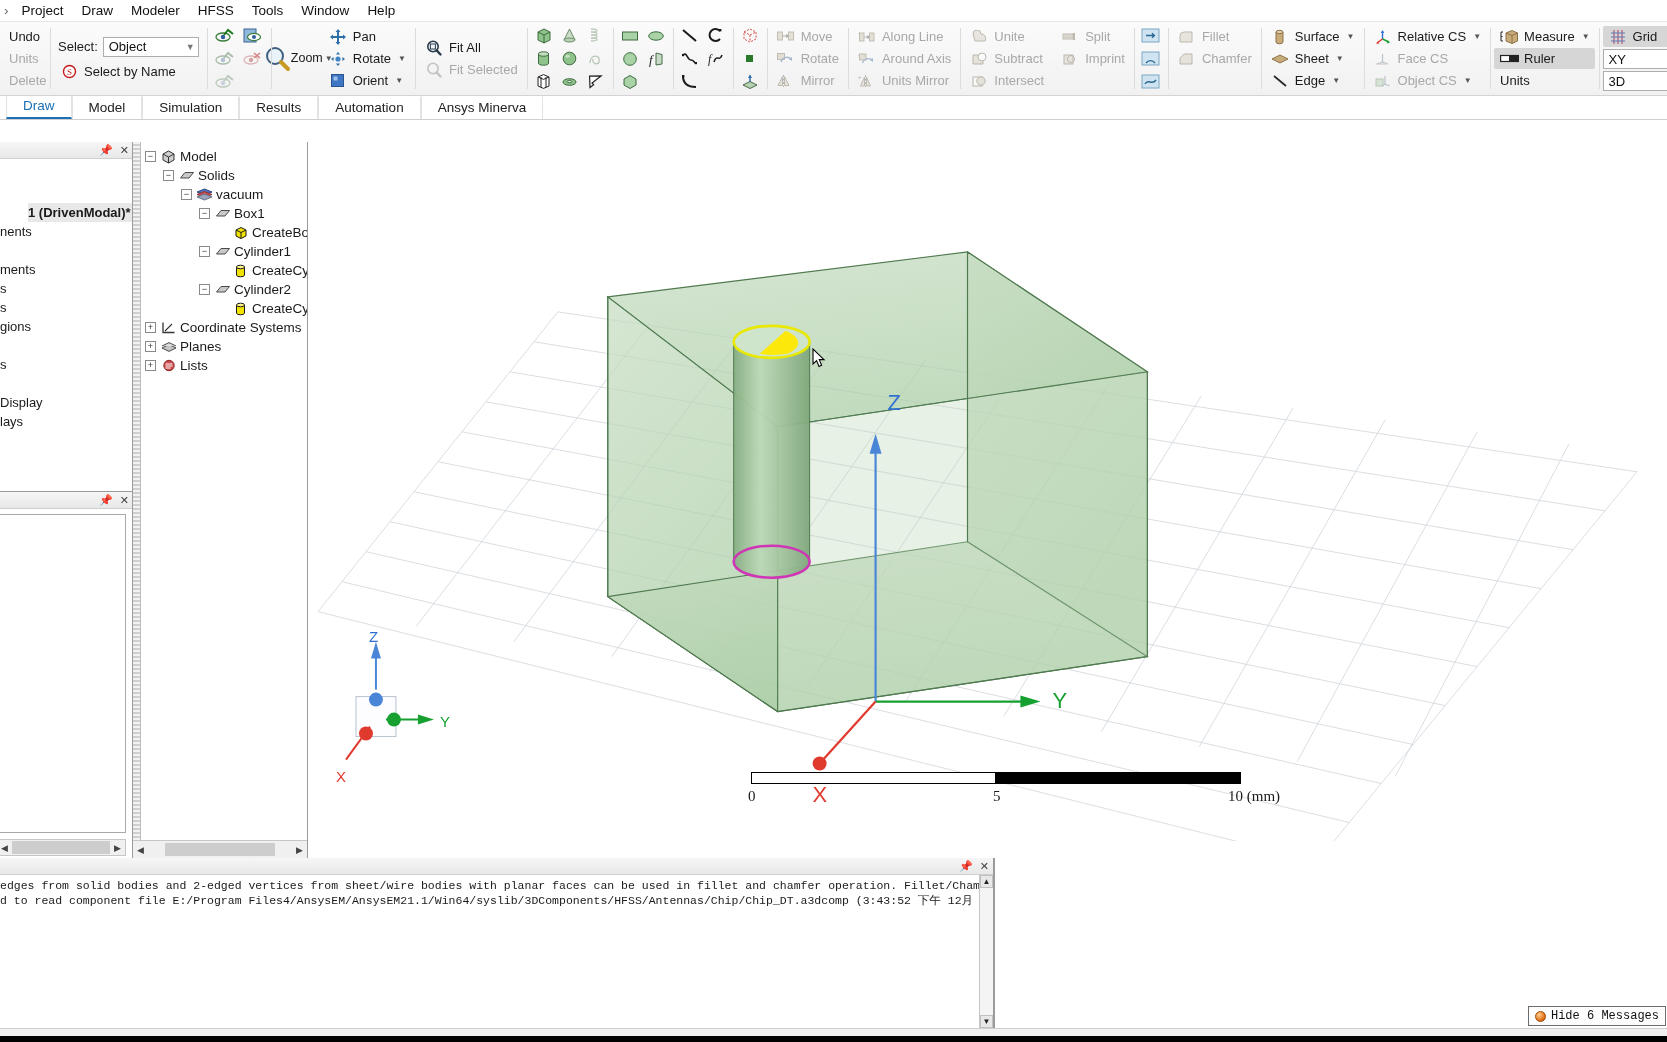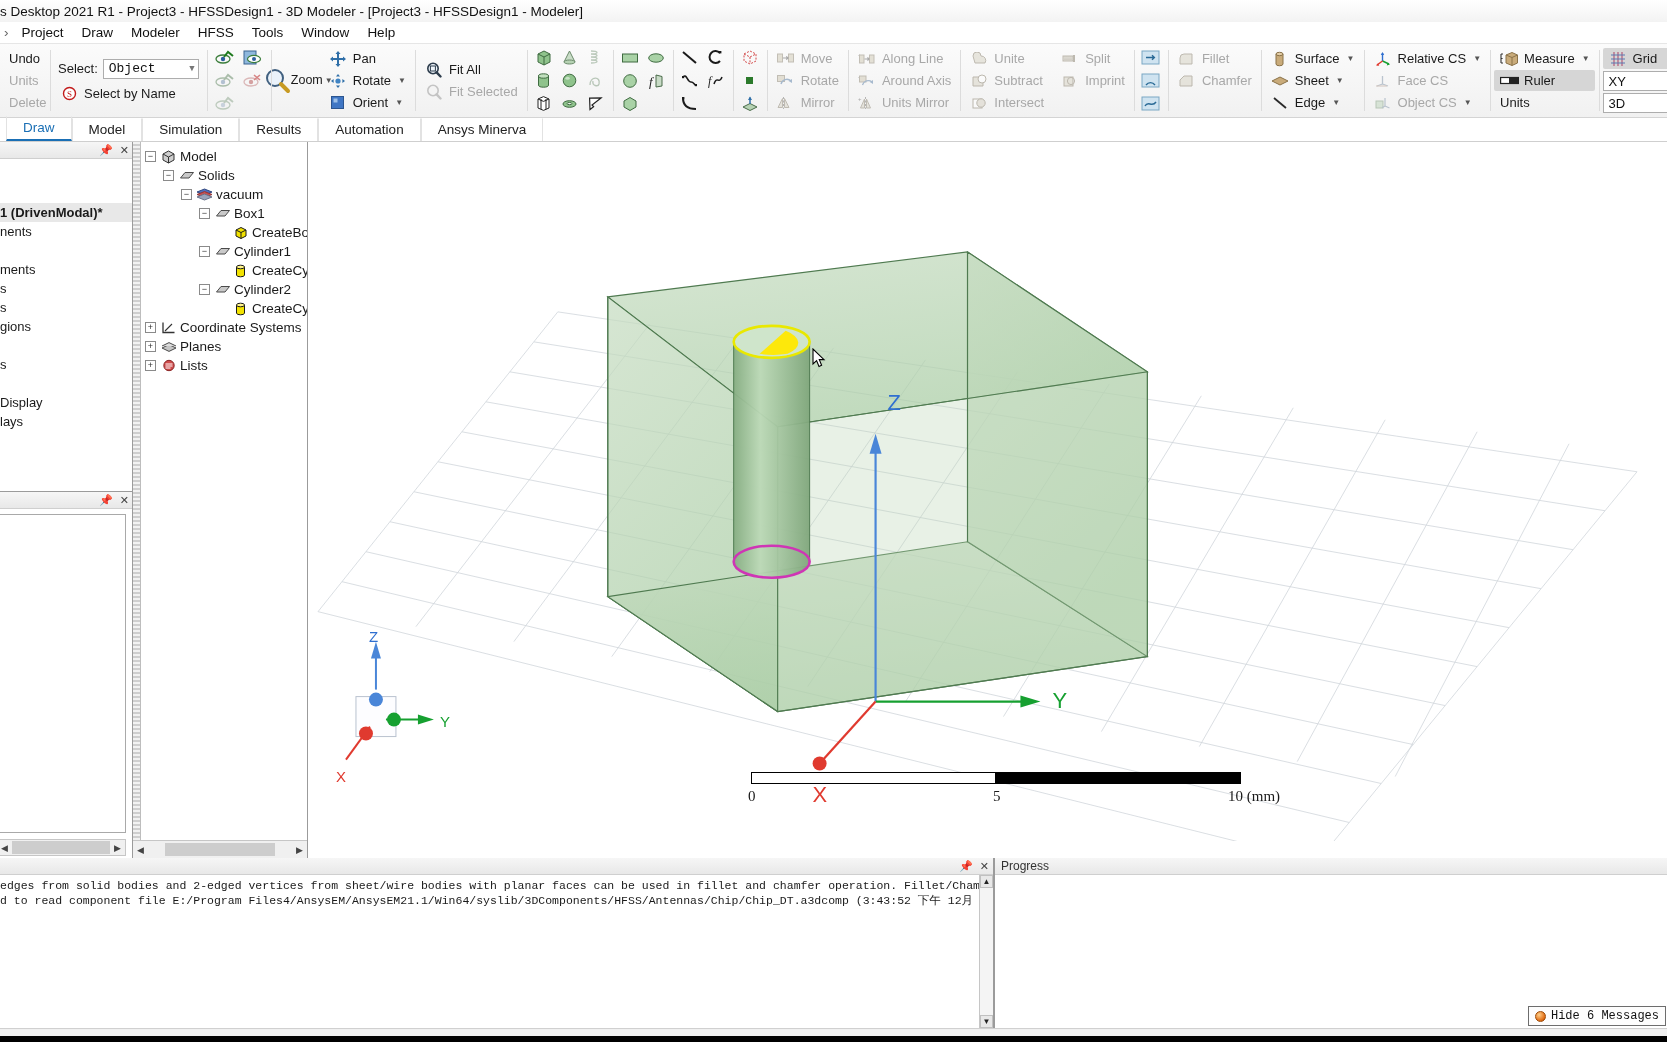--- a/index.html
+++ b/index.html
@@ -90,21 +90,21 @@
   .panelhdr {
     height:17px; background:linear-gradient(#f6f6f6,#e8e8e8); border-bottom:1px solid #cfcfcf;
     display:flex; align-items:center; justify-content:flex-end; padding-right:3px; gap:7px;
     font-size:11px; color:#444;
   }
   .panelhdr .pi { font-size:11px; color:#444; }
   .pjpanel { height:350px; border-bottom:1px solid #9b9b9b; position:relative; overflow:hidden;
              background:#fff;}
   .pjtext { font-size:13px; padding-left:0px; }
   .pjtext div { height:19px; line-height:19px; white-space:nowrap; overflow:hidden;}
-  .pjtext .sel { background:#e8e8e8; font-weight:bold;}
+  .pjtext .sel { background:#e8e8e8; font-weight:bold;margin-left:28px;}
   .proppanel { flex:1; background:#fff; position:relative;}
   .propbox { position:absolute; left:-5px; right:6px; top:5px; bottom:25px; border:1px solid #a9a9a9;
              background:#fff;}
   .hscroll { position:absolute; left:-4px; right:6px; bottom:2px; height:17px;
              background:#f0f0f0; border:1px solid #c6c6c6; display:flex; align-items:center;
              justify-content:space-between; padding:0 1px;}
   .hsarrow { font-size:9px; color:#444; width:13px; text-align:center;}
   .hsthumb { flex:1; height:13px; background:#cdcdcd; margin:0 1px; }
 
   
@@ -164,23 +164,20 @@
   .hmdot { width:11px; height:11px; border-radius:50%;
            background:radial-gradient(circle at 35% 32%, #ffcf8a, #e06a12 70%, #8c3b00);
            border:1px solid #9c4a06; }
   .blackbar { position:absolute; left:0; right:0; bottom:0; height:6px; background:#000;}
 </style>
 </head>
 <body>
 
 <div class="app">
 
-  <div class="titlebar">
-    <span class="t">s Desktop 2021 R1 - Project3 - HFSSDesign1 - 3D Modeler - [Project3 - HFSSDesign1 - Modeler]</span>
-  </div>
 
   <div class="menubar">
     <span class="mi" style="padding-left:2px;padding-right:4px;color:#666;">›</span>
     <span class="mi">Project</span>
     <span class="mi">Draw</span>
     <span class="mi">Modeler</span>
     <span class="mi">HFSS</span>
     <span class="mi">Tools</span>
     <span class="mi">Window</span>
     <span class="mi">Help</span>
@@ -199,21 +196,21 @@
         <div class="ritem dis">
           <span class="lbl">Delete</span>
         </div>
       </div>
     </div>
 
     <div class="rgroup">
       <div class="rcol">
         <div class="selrow">
           <span>Select:</span>
-          <div class="combo" style="min-width:96px;font-family:Liberation Mono, monospace;">
+          <div class="combo" style="min-width:96px;">
             <span class="cv">Object</span>
             <span class="cc">▼</span>
           </div>
         </div>
         <div class="ritem" style="margin-top:2px;">
           <span class="ic">
             <svg width="15" height="15" viewBox="0 0 15 15">
                 <circle cx="7.5" cy="7.5" r="6" fill="#fff" stroke="#c21b1b" stroke-width="1.4"></circle>
                 <text x="7.5" y="11" font-size="9" font-family="Liberation Serif, serif" fill="#c21b1b" text-anchor="middle">S</text>
               </svg>
@@ -1084,23 +1081,20 @@
           <div>d to read component file E:/Program Files4/AnsysEM/AnsysEM21.1/Win64/syslib/3DComponents/HFSS/Antennas/Chip/Chip_DT.a3dcomp (3:43:52 下午  12月 25, 2021)</div>
         </div>
         <div class="vscroll">
           <div class="vsarrow">▲</div>
           <div style="flex:1;background:#f4f4f4;"></div>
           <div class="vsarrow">▼</div>
         </div>
       </div>
     </div>
     <div class="progpanel">
-      <div class="proghdr">
-        <span>Progress</span>
-      </div>
       <div style="flex:1;background:#fff;"></div>
     </div>
   </div>
 
   <div class="hidemsg">
     <span class="hmdot"></span>
     <span>Hide 6 Messages</span>
   </div>
 
   <div class="statusbar"></div>

